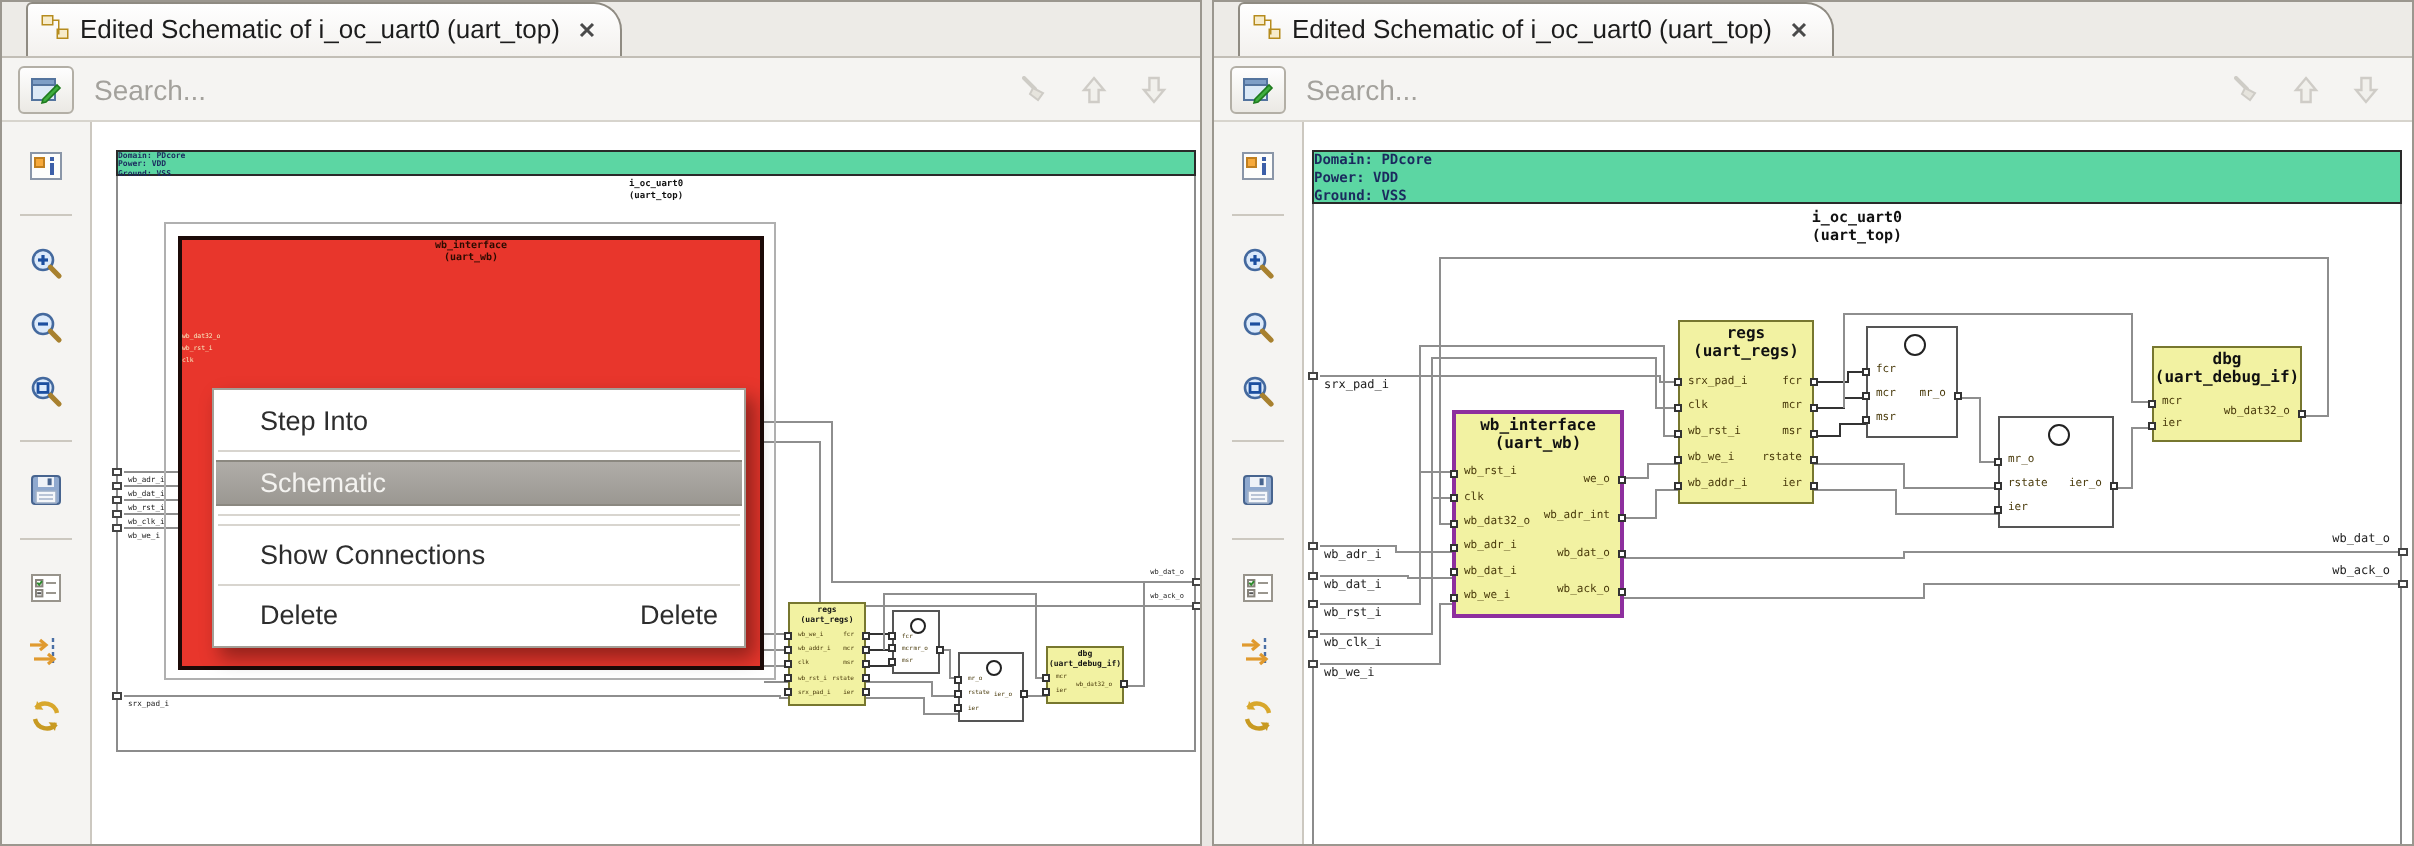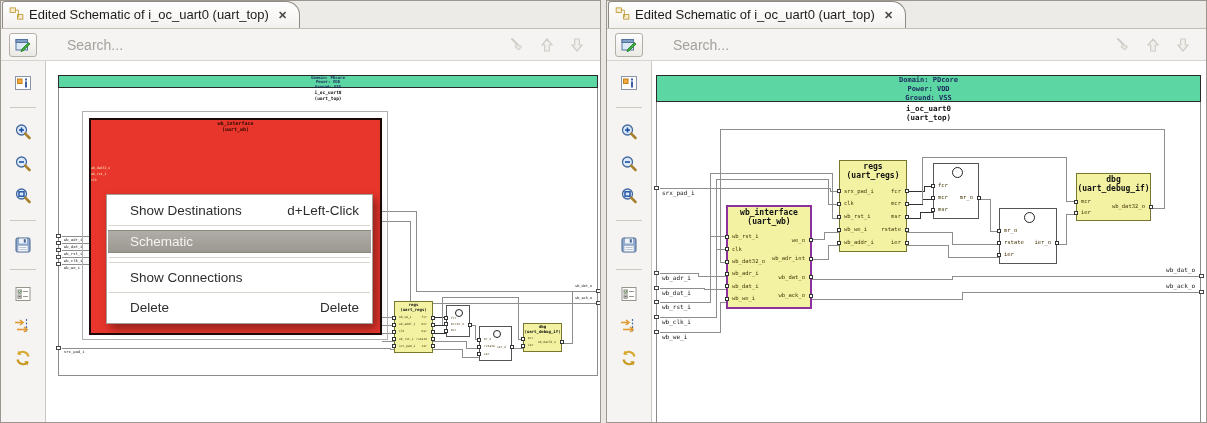--- a/index.html
+++ b/index.html
@@ -1,37 +1,37 @@
 <!DOCTYPE html>
 <html><head>
 <meta charset="utf-8">
 <style>
   html,body{margin:0;padding:0;background:#e9e7e3;}
   .app{width:1207px;height:423px;display:flex;gap:5px;background:#e9e7e3;overflow:hidden;font-family:"Liberation Sans",sans-serif;}
   .panel{width:601px;box-sizing:border-box;border:1px solid #9b978f;background:#fff;display:flex;flex-direction:column;position:relative;overflow:hidden;}
   
-  .tabbar{height:27px;min-height:27px;background:#edebe7;border-bottom:1px solid #c2beb6;display:flex;align-items:flex-end;padding-left:1px;}
+  .tabbar{height:27px;min-height:27px;background:#edebe7;border-bottom:1px solid #c2beb6;display:flex;align-items:flex-end;padding-left:12px;}
   .tab{height:26px;display:flex;align-items:center;gap:5px;padding:0 12px 0 6px;background:linear-gradient(#ffffff,#f3f1ee);border:1px solid #8f8b82;border-bottom:none;border-radius:3px 14px 0 0;font-size:13px;color:#1c1c1c;white-space:nowrap;}
   .tabtitle{padding-bottom:1px;}
   .tabclose{font-size:11px;font-weight:bold;color:#4a4a4a;margin-left:4px;cursor:pointer;}
   
   .searchbar{height:31px;min-height:31px;background:#f5f4f2;border-bottom:1px solid #d7d4cd;display:flex;align-items:center;padding:0 8px;gap:8px;}
   .editbtn{width:28px;height:24px;border:1px solid #b3afa6;border-radius:3px;background:linear-gradient(#fefefe,#ebe9e4);display:flex;align-items:center;justify-content:center;padding:0;}
-  .searchinput{flex:1;border:0;outline:0;background:transparent;font-family:"Liberation Sans",sans-serif;font-size:14px;color:#c2410c;margin-left:20px;}
+  .searchinput{flex:1;border:0;outline:0;background:transparent;font-family:"Liberation Sans",sans-serif;font-size:14px;color:#c2410c;}
   .searchinput::placeholder{color:#a3a19c;}
   .search-actions{display:flex;gap:8px;margin-right:4px;}
   .search-actions .sabtn{width:22px;height:22px;display:flex;align-items:center;justify-content:center;opacity:.5;}
   
   .panelbody{flex:1;display:flex;min-height:0;}
   .vtoolbar{width:44px;min-width:44px;background:#f5f4f2;border-right:1px solid #ccc8c0;display:flex;flex-direction:column;align-items:center;padding-top:10px;gap:8px;}
   .tbtn{width:26px;height:24px;display:flex;align-items:center;justify-content:center;border:0;background:transparent;padding:0;}
   .tsep{width:26px;height:1px;background:#ccc8c0;margin:4px 0;}
   .canvasarea{flex:1;position:relative;background:#fff;overflow:hidden;font-family:"DejaVu Sans Mono",monospace;}
   .sframe{position:absolute;border:1px solid #8c8c8c;box-sizing:border-box;}
-  .sbanner{position:absolute;background:#5cd6a3;border:1px solid #2a2a2a;box-sizing:border-box;text-align:center;color:#1b2a5e;font-weight:bold;}
+  .sbanner{position:absolute;background:#5cd6a3;border:1px solid #2a2a2a;box-sizing:border-box;text-align:left;color:#1b2a5e;font-weight:bold;}
   .stitle{position:absolute;text-align:center;color:#111;font-weight:bold;}
   .srect{position:absolute;box-sizing:border-box;}
   .stext{position:absolute;white-space:nowrap;}
   .wireslayer{position:absolute;left:0;top:0;}
   .blk{position:absolute;box-sizing:border-box;}
   .blk-title{font-weight:bold;text-align:center;color:#111;line-height:1.18;padding-top:1px;overflow:hidden;}
   .blk-sym{position:absolute;left:50%;border:1.5px solid #222;border-radius:50%;background:#fff;}
   .ports{position:absolute;left:0;right:0;bottom:2px;}
   .pcol{position:absolute;top:0;bottom:0;display:flex;flex-direction:column;justify-content:space-around;}
   .pcol.L{left:0;right:50%;}
@@ -360,22 +360,21 @@
             <div style="line-height: 4.33333px;">Ground: VSS</div>
           </div>
           <div class="stitle" style="left: 12px; top: 29px; width: 540px; font-size: 4.5px; line-height: 1.25;">
             <div>i_oc_uart0</div>
             <div>(uart_top)</div>
           </div>
         </div>
     </div>
     <div class="ctxmenu" style="left: 105px; top: 193px; width: 263px;">
         <div class="mitem">
-          <span class="mlab">Show Destinations</span>
-          <span class="macc">d+Left-Click</span>
+          <span class="mlab">Step Into</span>
         </div>
         <div class="msep"></div>
         <div class="mitem hl">
           <span class="mlab">Schematic</span>
         </div>
         <div class="msep"></div>
         <div class="msep"></div>
         <div class="mitem">
           <span class="mlab">Show Connections</span>
         </div>

